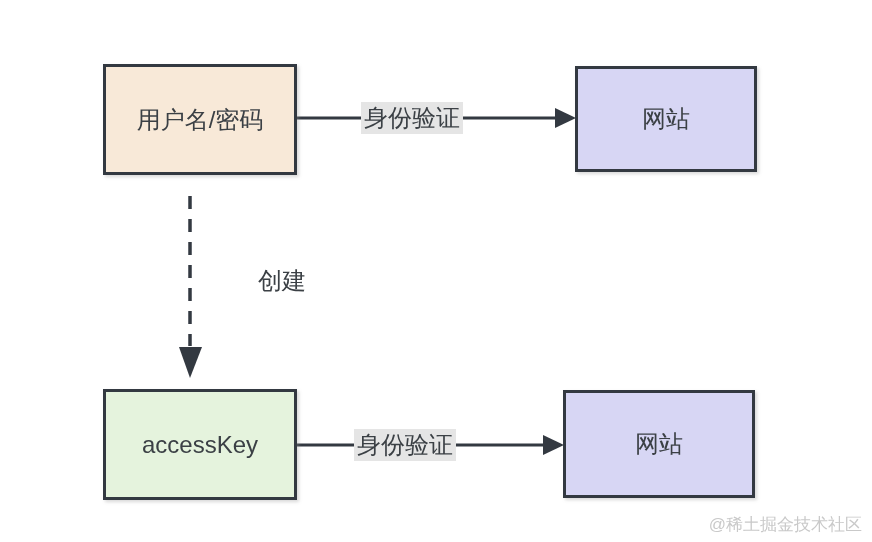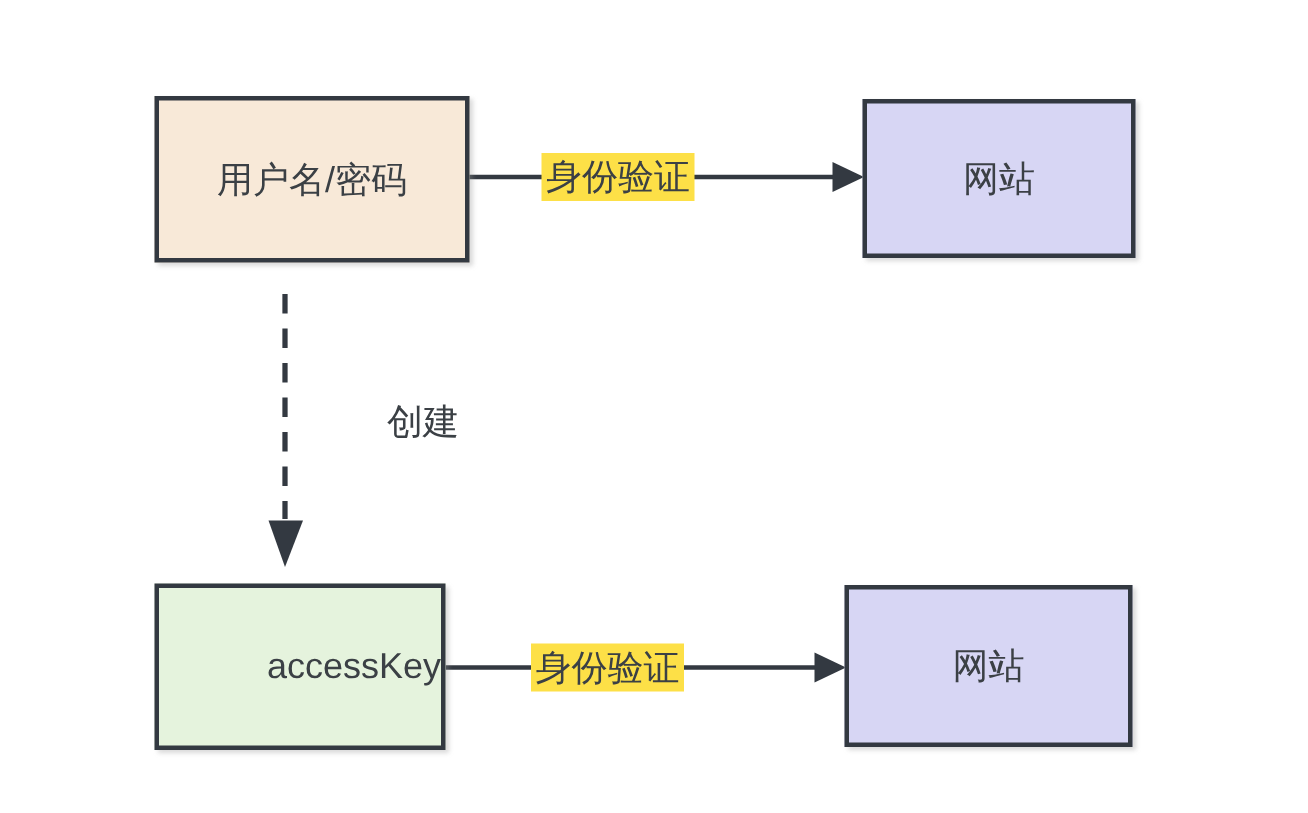--- a/index.html
+++ b/index.html
@@ -19,36 +19,36 @@
     position: absolute;
     box-sizing: border-box;
     border: 3px solid #333941;
     display: flex;
     align-items: center;
     justify-content: center;
     font-size: 24px;
     color: #3b4045;
     box-shadow: 2px 2px 3px rgba(150,150,150,0.35);
   }
-  .node-username { left: 103px; top: 64px;  width: 210px; height: 111px; text-align: right; }
+  .node-username { left: 103px; top: 64px;  width: 194px; height: 111px; text-align: right; }
   .node-website-top { left: 575px; top: 66px;  width: 182px; height: 106px; }
-  .node-accesskey { left: 103px; top: 389px; width: 194px; height: 111px; justify-content: flex-end; }
+  .node-accesskey { left: 103px; top: 389px; width: 194px; height: 111px; }
   .node-website-bottom { left: 563px; top: 390px; width: 192px; height: 108px; }
   .edges {
     position: absolute;
     left: 0; top: 0;
     width: 872px; height: 542px;
     pointer-events: none;
   }
   .edge-label {
     position: absolute;
     transform: translate(-50%, -50%);
     font-size: 24px;
     color: #3b4045;
-    background: #fde047;
+    background: #e5e5e5;
     padding: 0 3px;
     white-space: nowrap;
   }
   .edge-label-auth-top { left: 412px; top: 118px; }
   .edge-label-create { left: 246px; top: 281px; background: transparent; margin-left: 36px; }
   .edge-label-auth-bottom { left: 405px; top: 445px; }
   .watermark {
     position: absolute;
     right: 10px;
     bottom: 6px;
@@ -94,14 +94,15 @@
   <div class="node node-website-bottom" style="background-color: rgb(215, 214, 244);">
     <span>网站</span>
   </div>
 
   <div class="edge-label edge-label-auth-top">身份验证</div>
 
   <div class="edge-label edge-label-create">创建</div>
 
   <div class="edge-label edge-label-auth-bottom">身份验证</div>
 
+  <div class="watermark">@稀土掘金技术社区</div>
 
 </div>
 
 </body></html>

